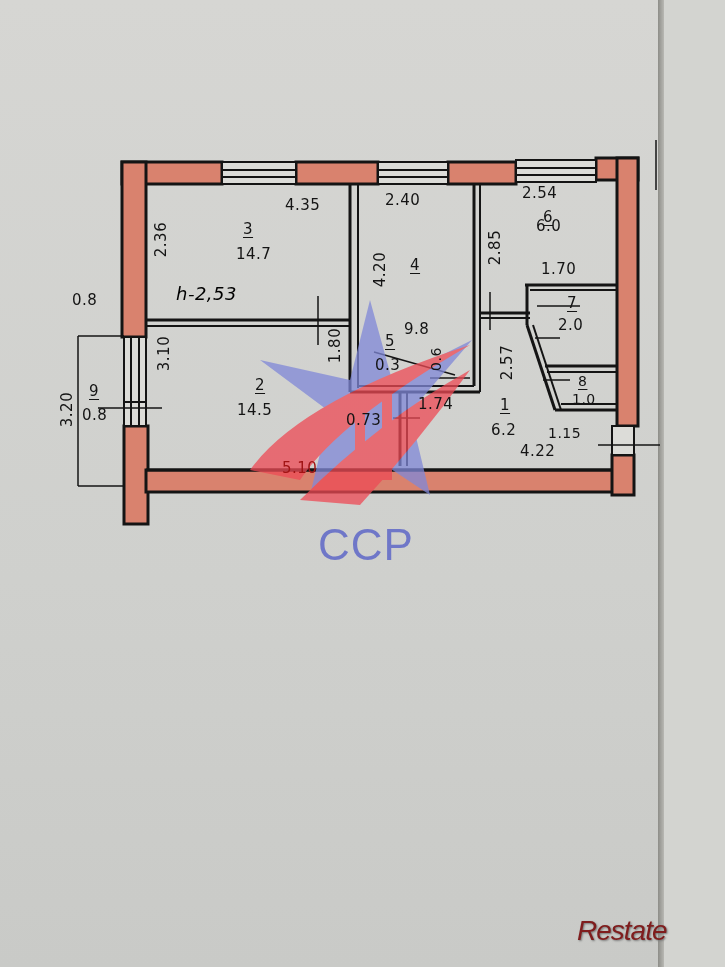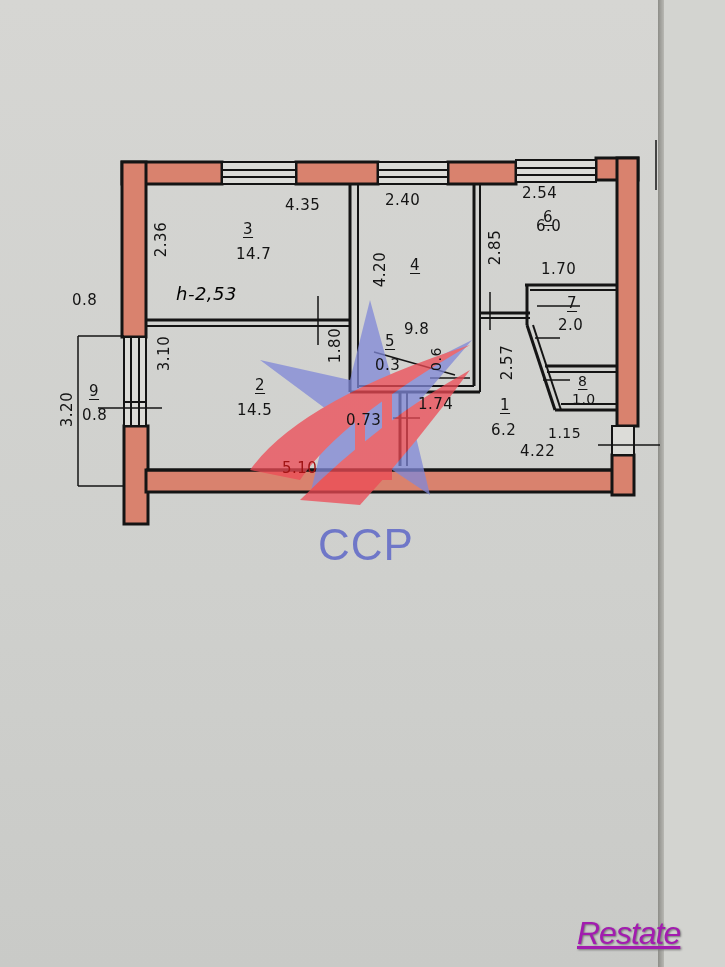--- a/index.html
+++ b/index.html
@@ -7,21 +7,21 @@
   .paper{position:absolute;left:0;top:0;width:660px;height:967px;background:linear-gradient(180deg,#d6d6d3 0%,#cfd0cd 60%,#c9cac7 100%);}
   .paper-edge{position:absolute;left:658px;top:0;width:6px;height:967px;background:linear-gradient(90deg,#8d8d88,#b8b8b3);}
   .paper2{position:absolute;left:664px;top:0;width:61px;height:967px;background:#d3d4d0;}
   svg.plan{position:absolute;left:0;top:0;}
   .lbl{position:absolute;font-family:"DejaVu Sans",sans-serif;color:#141414;font-size:15px;line-height:1;white-space:nowrap;letter-spacing:0.5px;}
   .rot{transform-origin:center center;transform:rotate(-90deg);}
   .room-no{text-decoration:underline;text-underline-offset:3px;}
   .h-lbl{color:#000000;font-size:18px;font-style:italic;}
   .red-lbl{color:#a11414;margin-top:9px;}
   .ccp{position:absolute;left:318px;top:520px;font-size:44px;color:#6f77c8;letter-spacing:1px;font-family:"Liberation Sans",sans-serif;}
-  .restate{position:absolute;left:577px;top:915px;font-size:32px;color:#a21caf;font-family:"Liberation Sans",sans-serif;font-style:italic;text-shadow:1px 1px 2px #777;letter-spacing:-1px;text-decoration:underline;}
+  .restate{position:absolute;left:577px;top:915px;font-size:28px;color:#7f1d1d;font-family:"Liberation Sans",sans-serif;font-style:italic;text-shadow:1px 1px 2px #777;letter-spacing:-1px;}
 </style>
 </head>
 <body>
 
 <div class="paper"></div>
 <div class="paper-edge"></div>
 <div class="paper2"></div>
 
 <svg class="plan" width="725" height="967" viewBox="0 0 725 967">
 

